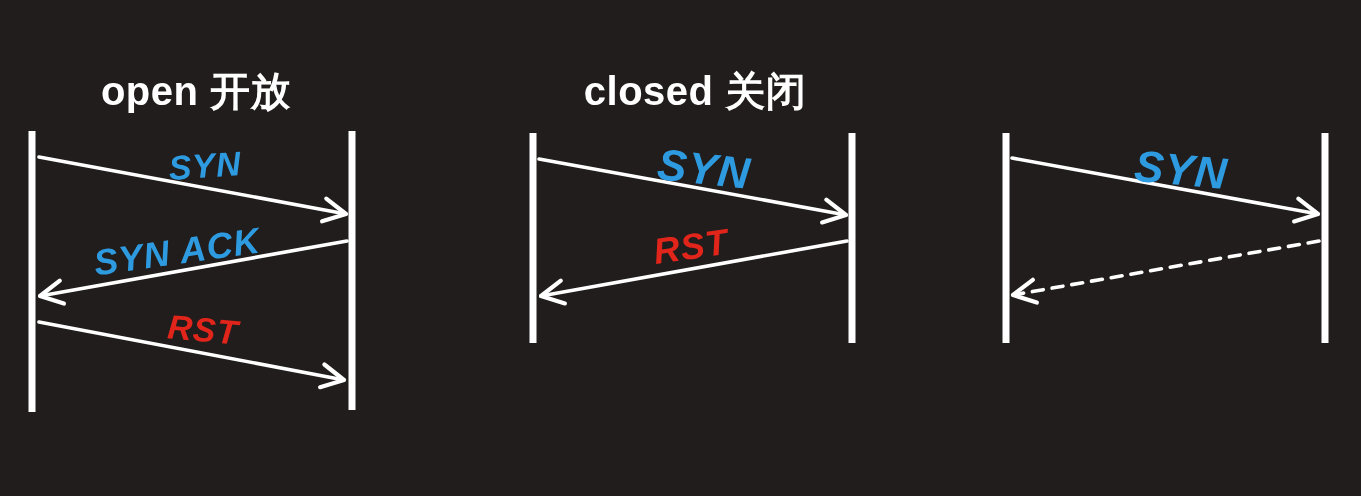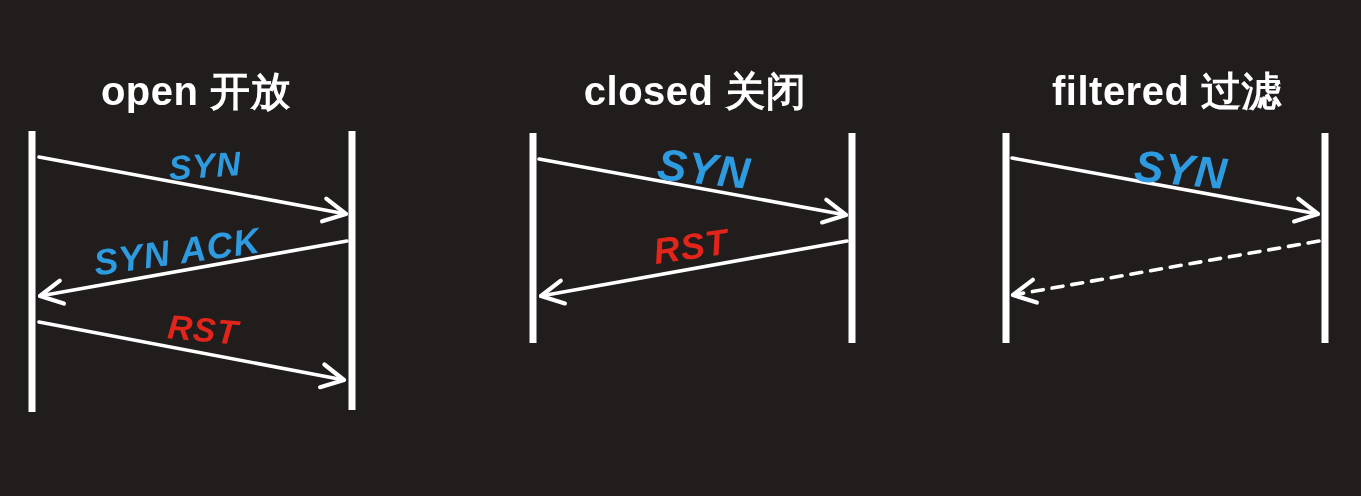--- a/index.html
+++ b/index.html
@@ -77,21 +77,20 @@
       <line x1="847" y1="241" x2="541" y2="296" stroke="#FFFFFF" stroke-width="3.6" stroke-linecap="round"></line>
       <path d="M 564.9 303.4 L 541 296 L 560.8 280.7" stroke="#FFFFFF" stroke-width="4.2" fill="none" stroke-linecap="round" stroke-linejoin="round"></path>
       <line x1="1012" y1="158" x2="1318" y2="214" stroke="#FFFFFF" stroke-width="3.6" stroke-linecap="round"></line>
       <path d="M 1298.3 198.7 L 1318 214 L 1294.1 221.4" stroke="#FFFFFF" stroke-width="4.2" fill="none" stroke-linecap="round" stroke-linejoin="round"></path>
       <line x1="1319" y1="241" x2="1013" y2="295" stroke="#FFFFFF" stroke-width="3.6" stroke-linecap="round" stroke-dasharray="11 9"></line>
       <path d="M 1036.8 302.5 L 1013 295 L 1032.8 279.8" stroke="#FFFFFF" stroke-width="4.2" fill="none" stroke-linecap="round" stroke-linejoin="round"></path>
     </svg>
 
   <div class="panel-title" style="left:196px">open 开放</div>
   <div class="panel-title" style="left:695px">closed 关闭</div>
-  <div class="panel-title" style="left:1167px">filtered 过滤</div>
 
   <div class="msg-label blue" style="left:205px; top:166px; font-size:34px; --rot:-4deg">SYN</div>
   <div class="msg-label blue" style="left:177px; top:252px; font-size:36px; --rot:-8deg">SYN ACK</div>
   <div class="msg-label red" style="left:203px; top:330px; font-size:34px; --rot:5deg">RST</div>
 
   <div class="msg-label blue" style="left:704px; top:169px; font-size:44px; --rot:6deg">SYN</div>
   <div class="msg-label red" style="left:691px; top:247px; font-size:36px; --rot:-8deg">RST</div>
 
   <div class="msg-label blue" style="left:1181px; top:170px; font-size:44px; --rot:5deg">SYN</div>
 

